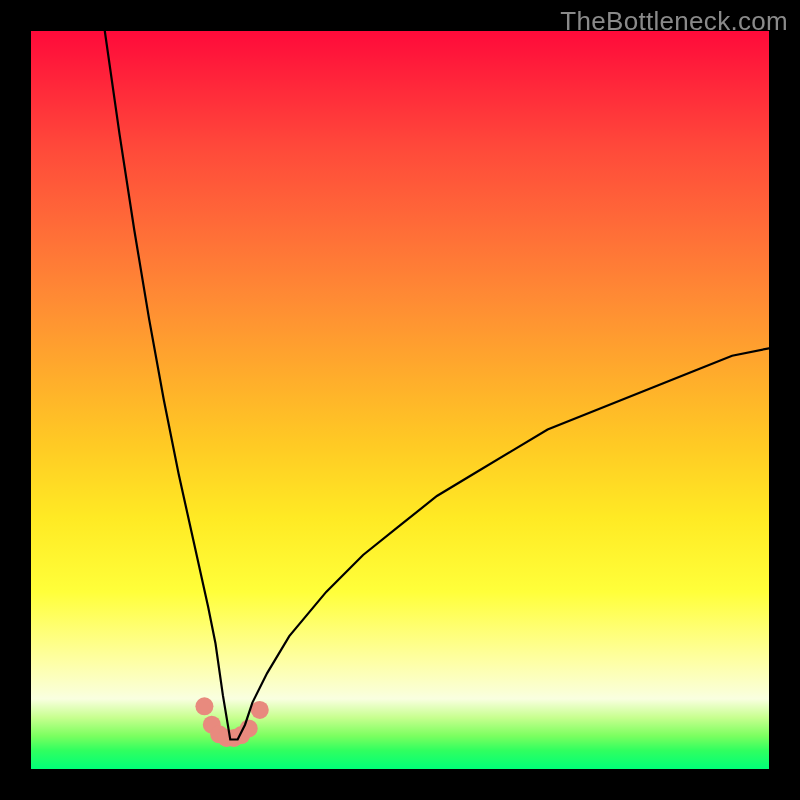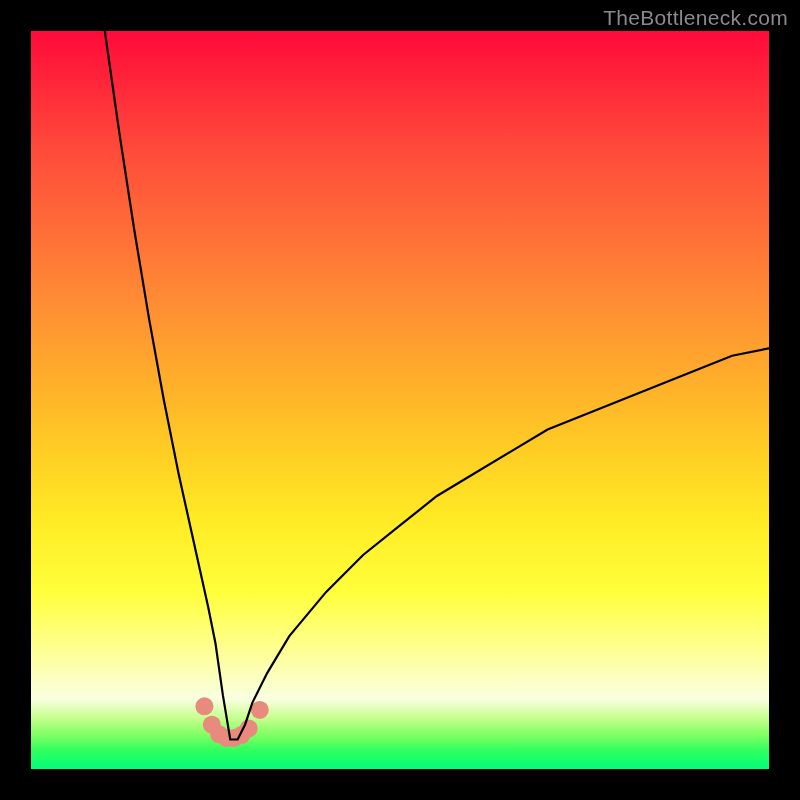--- a/index.html
+++ b/index.html
@@ -37,21 +37,21 @@
   .curve-svg {
     position: absolute;
     left: 0; top: 0;
     width: 738px; height: 738px;
   }
   .watermark {
     position: absolute;
     top: 6px;
     right: 12px;
     font-family: Arial, Helvetica, sans-serif;
-    font-size: 21px;
+    font-size: 26px;
     color: #8a8a8a;
     letter-spacing: 0.3px;
   }
 </style>
 </head>
 <body>
 
 <div class="frame">
   <div class="plot">
     <svg class="curve-svg" viewBox="0 0 738 738" preserveAspectRatio="none">

